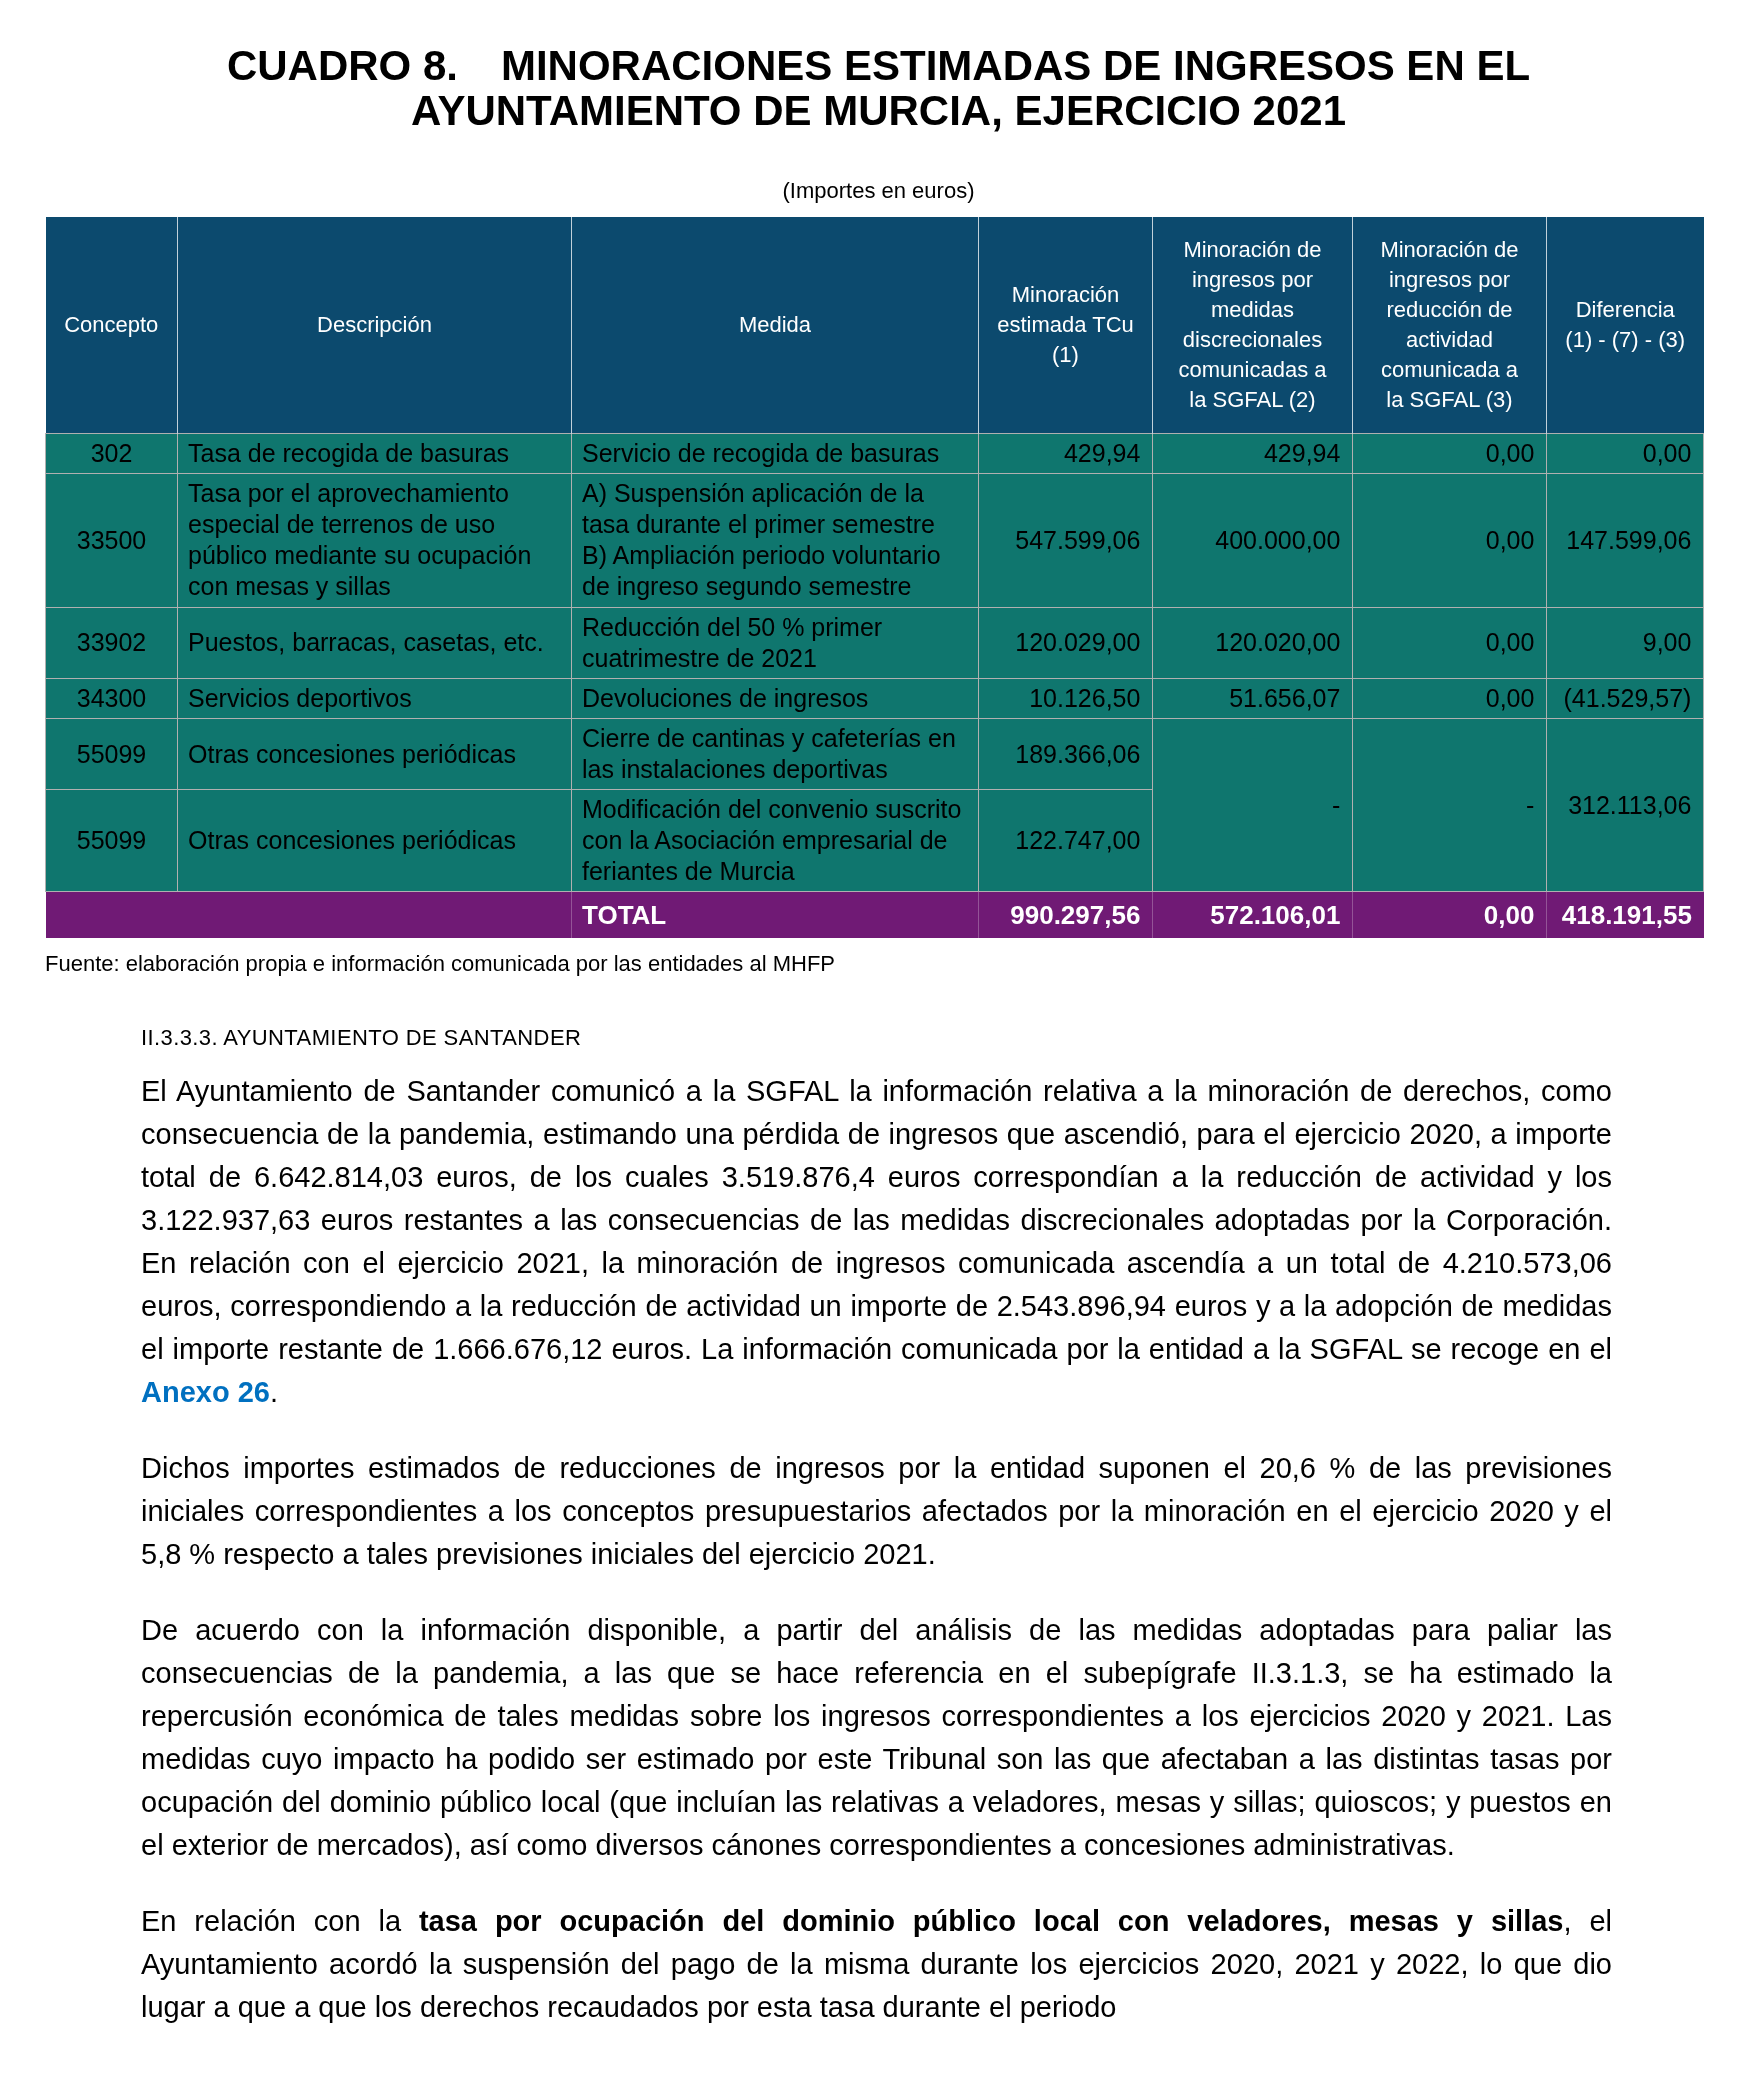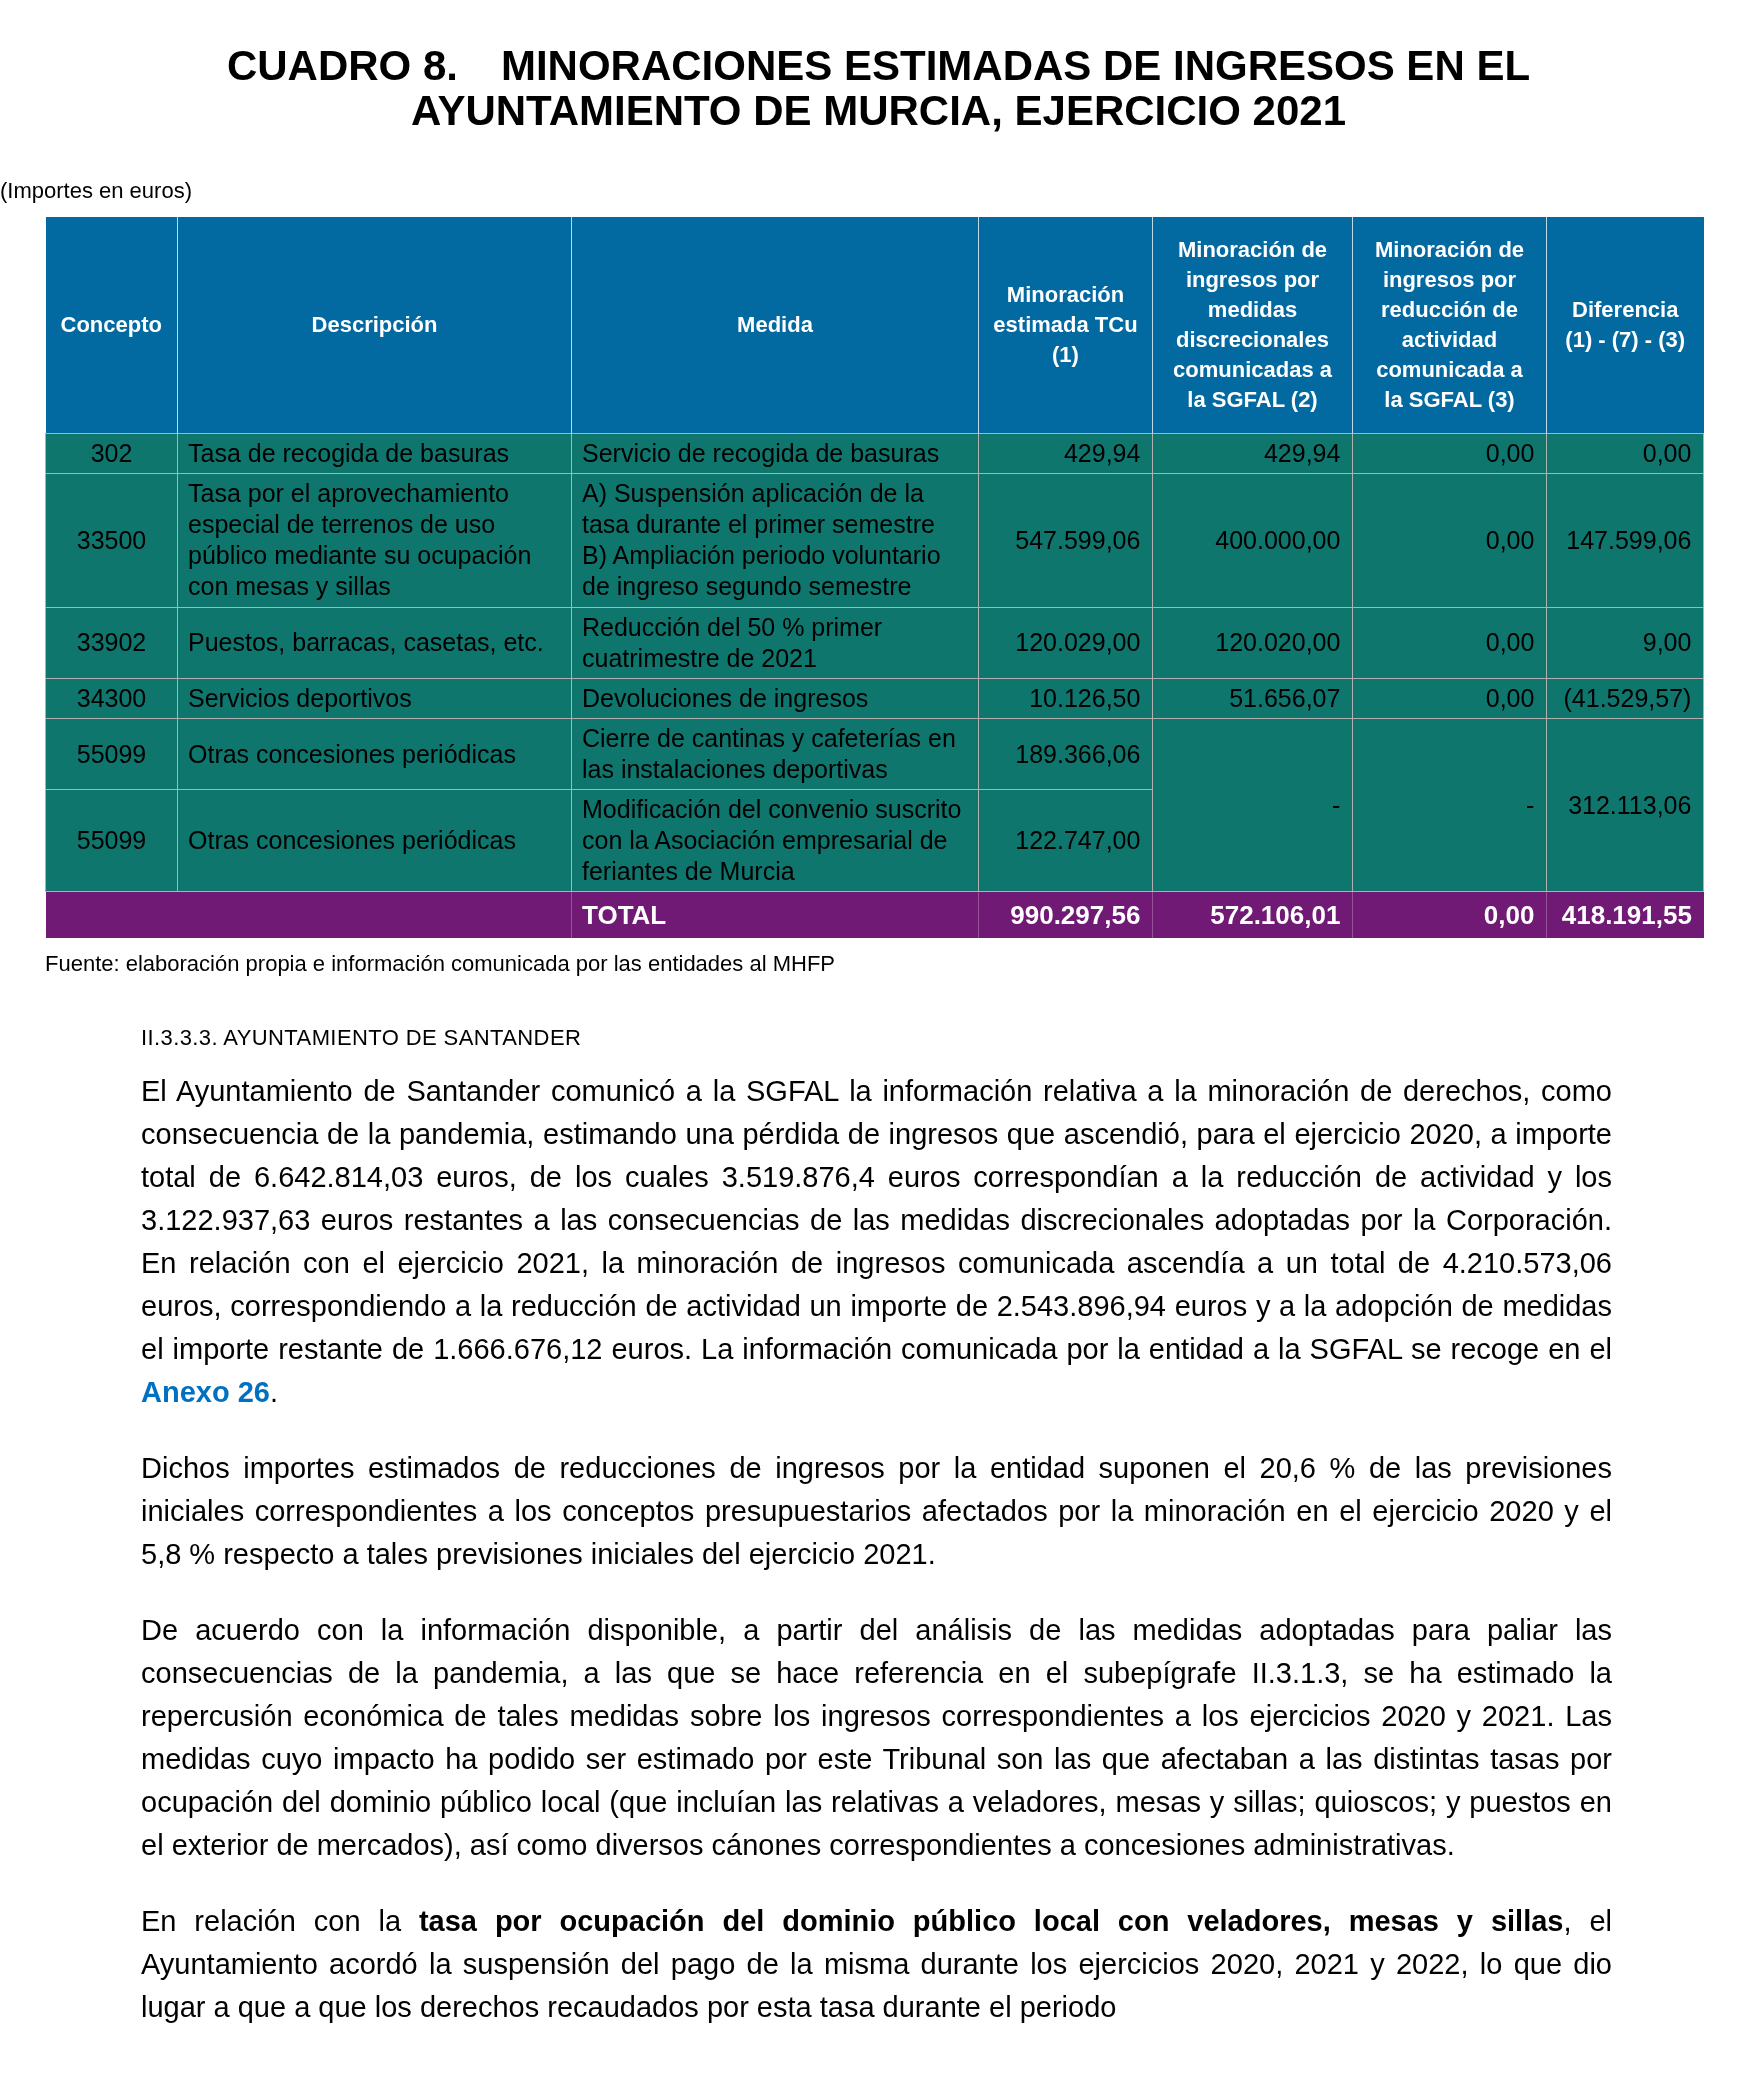--- a/index.html
+++ b/index.html
@@ -19,35 +19,36 @@
     text-align: center;
     font-weight: bold;
     font-size: 42px;
     line-height: 45px;
     color: #000;
   }
   .title-gap { display: inline-block; width: 43px; }
 
   .units-note {
     margin-top: 45px;
+    text-align: center;
     font-size: 22px;
     color: #000;
   }
 
   
   table.cuadro {
     margin: 13.2px 0 0 45px;
     width: 1658px;
     border-collapse: collapse;
     table-layout: fixed;
   }
   .cuadro th {
-    background: #0369a1;
+    background: #0c4a6e;
     color: #ffffff;
-    font-weight: bold;
+    font-weight: normal;
     font-size: 22px;
     line-height: 30px;
     vertical-align: middle;
     text-align: center;
     padding: 18px 8.3px;
     white-space: pre-line;
     border: none;
   }
   .cuadro th + th { border-left: 1.7px solid rgba(255,255,255,0.75); }
 

